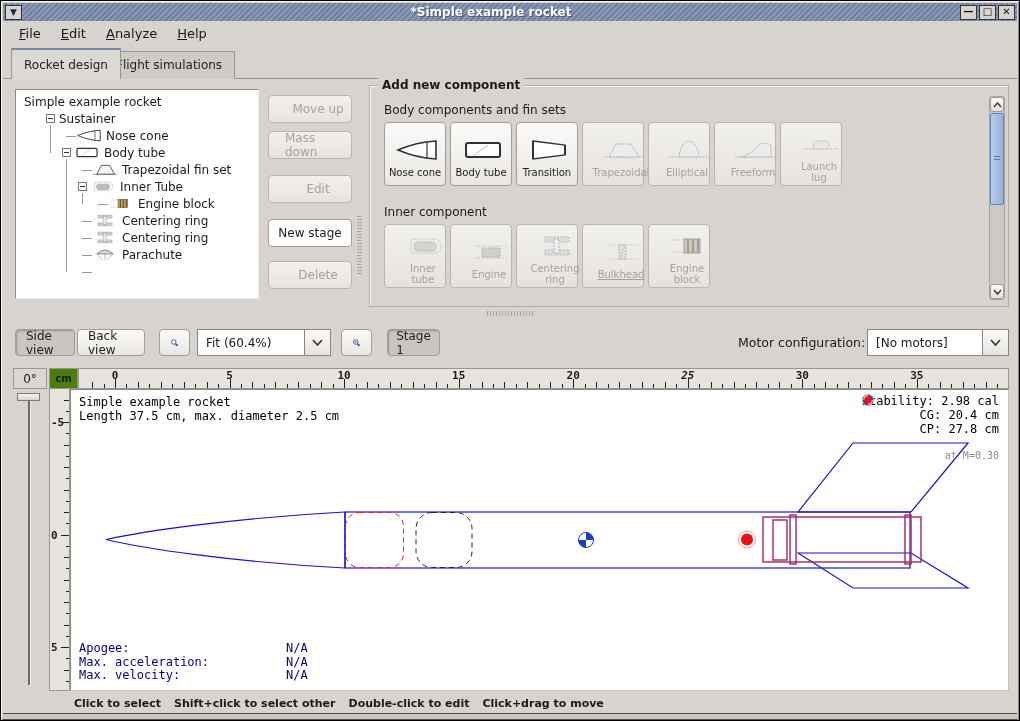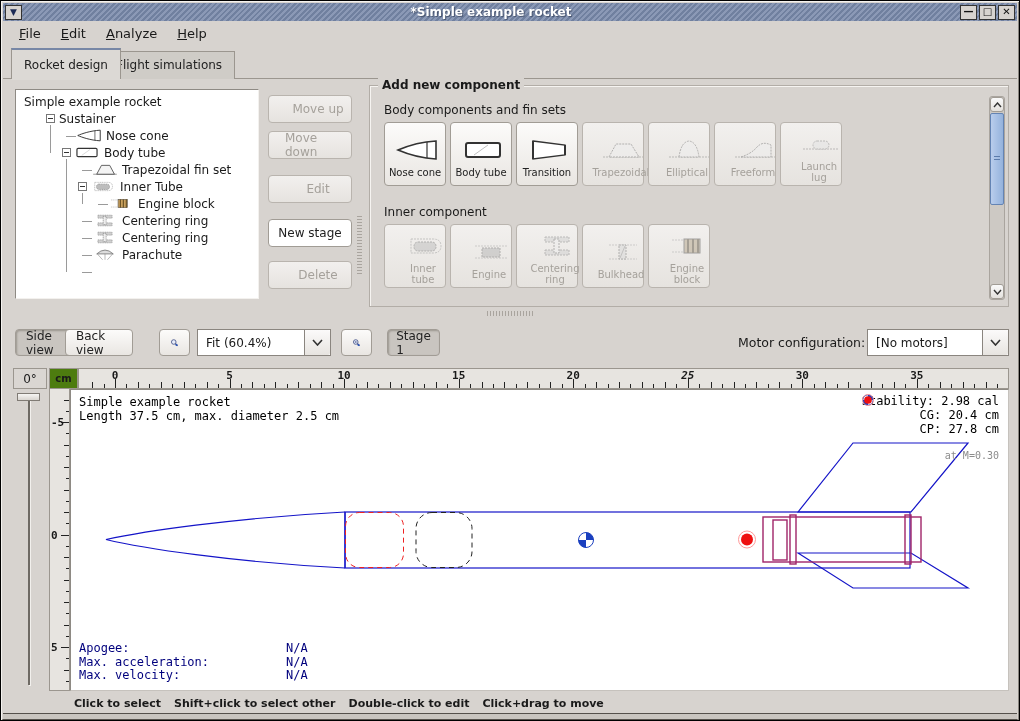--- a/index.html
+++ b/index.html
@@ -257,21 +257,21 @@
             <path d="M9 11 L18 21 M22 11 L22 21 M35 11 L26 21" fill="none" stroke="#888"></path>
           </svg>
         </span>
         <span class="tree-label">Parachute</span>
       </div>
       <div class="tree-line" style="left: 66px; top: 181.5px; width: 10px; height: 1px; position: absolute;"></div>
     </div>
 
   <div id="actioncol">
       <div class="btn action-btn disabled" style="top: 94px;">Move up</div>
-      <div class="btn action-btn disabled" style="top: 130px;">Move down</div>
+      <div class="btn action-btn disabled" style="top: 130px;">Mass down</div>
       <div class="btn action-btn disabled" style="top: 174px;">Edit</div>
       <div class="btn action-btn primary" style="top: 218px;">New stage</div>
       <div class="btn action-btn disabled" style="top: 260px;">Delete</div>
     </div>
 
   <div class="groupbox">
     <div class="groupbox-title">Add new component</div>
     <div id="compsections">
         <div class="section-label" style="left: 14px; top: 17px;">Body components and fin sets</div>
         <div class="btn comp-btn" style="left: 14px; top: 36px;">
@@ -381,21 +381,21 @@
             <span class="tree-icon">
               <svg width="44" height="24" viewBox="0 0 44 24">
                 <rect x="10" y="3" width="24" height="5" fill="#d0d0d0" stroke="#888" stroke-dasharray="2 1"></rect>
                 <rect x="10" y="16" width="24" height="5" fill="#d0d0d0" stroke="#888" stroke-dasharray="2 1"></rect>
                 <rect x="19" y="5" width="5" height="14" fill="#eee" stroke="#777" stroke-dasharray="2 1"></rect>
               </svg>
             </span>
           </div>
           <div class="lbl">Centering ring</div>
         </div>
-        <div class="btn comp-btn disabled" style="left: 212px; top: 138px;">
+        <div class="btn comp-btn disabled" style="left: 212px; top: 138px; text-decoration: underline;">
           <div class="ic">
             <span class="tree-icon">
               <svg width="44" height="24" viewBox="0 0 44 24">
                 <line x1="8" y1="5" x2="36" y2="5" stroke="#aaa" stroke-dasharray="2 1"></line>
                 <line x1="8" y1="19" x2="36" y2="19" stroke="#aaa" stroke-dasharray="2 1"></line>
                 <rect x="18" y="5" width="7" height="14" fill="#d8d8d8" stroke="#777" stroke-dasharray="2 1"></rect>
                 <line x1="19" y1="18" x2="24" y2="6" stroke="#999"></line>
               </svg>
             </span>
           </div>
@@ -431,21 +431,21 @@
           <polyline points="1,1 4.5,5 8,1" fill="none" stroke="#333" stroke-width="1.4"></polyline>
         </svg>
     </div>
   </div>
 
   <div class="vsplit-dots"></div>
   <div class="hsplit-dots"></div>
 
   <div id="viewtoolbar">
       <div class="btn tb-btn pressed" style="left: 14px; width: 60px;">Side view</div>
-      <div class="btn tb-btn" style="left: 64px; width: 68px;">Back view</div>
+      <div class="btn tb-btn" style="left: 76px; width: 68px;">Back view</div>
       <div class="btn tb-btn" style="left: 158px; width: 31px;">
         <svg width="18" height="18" viewBox="0 0 18 18">
           <circle cx="7.5" cy="7" r="4.6" fill="#e8eefb" stroke="#33437c" stroke-width="1.5"></circle>
           <line x1="11" y1="10.5" x2="15" y2="14.5" stroke="#33437c" stroke-width="2.4"></line>
           <circle cx="13" cy="13" r="2" fill="#2a57c0"></circle>
         </svg>
       </div>
       <div class="combo" style="left: 196px; top: 328px; width: 134px;">
         <div class="val">Fit (60.4%)</div>
         <div class="arrow-btn">

